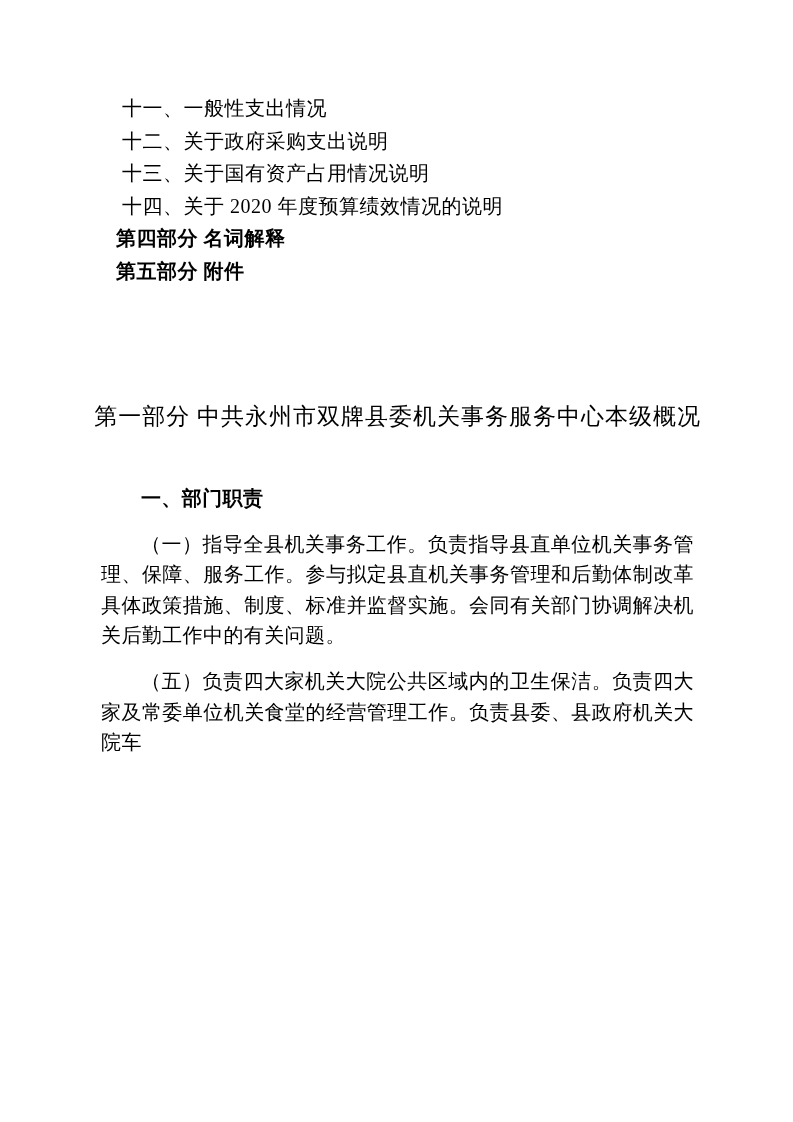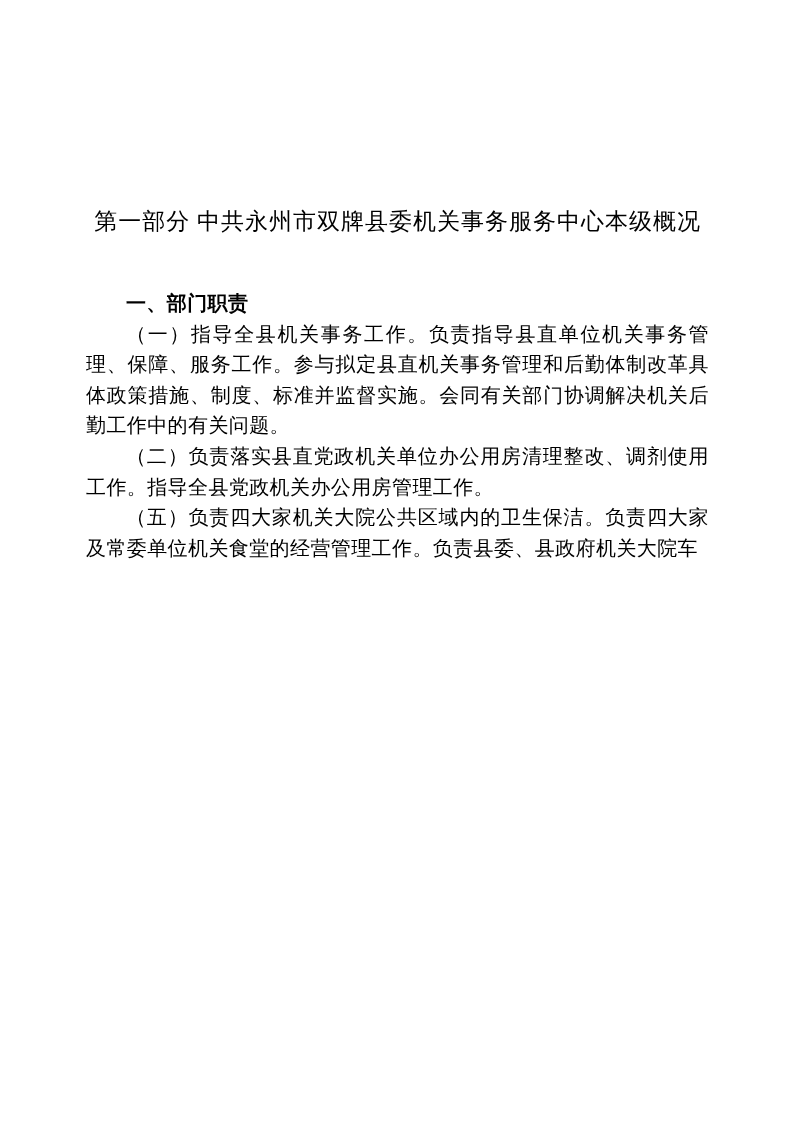--- a/index.html
+++ b/index.html
@@ -47,35 +47,42 @@
   }
   
   .body-text {
     margin-top: 50px;
     font-size: 20px;
     line-height: 30.6px;
     text-align: justify;
     letter-spacing: 0.4px;
   }
   .body-text p {
-    margin: 0;
+    margin: 15px;
     text-indent: 2em;
   }
   .body-heading {
     font-weight: bold;
   }
 </style>
 </head>
 <body>
 
 <div class="page">
 
+  <div class="toc">
+    <div class="toc-item">十一、一般性支出情况</div>
+    <div class="toc-item">十二、关于政府采购支出说明</div>
+    <div class="toc-item">十三、关于国有资产占用情况说明</div>
+    <div class="toc-item">十四、关于 2020 年度预算绩效情况的说明</div>
+    <div class="toc-item bold">第四部分  名词解释</div>
+    <div class="toc-item bold">第五部分  附件</div>
+  </div>
 
   <h1 class="doc-title">第一部分  中共永州市双牌县委机关事务服务中心本级概况</h1>
 
   <div class="body-text">
     <p class="body-heading">一、部门职责</p>
     <p>（一）指导全县机关事务工作。负责指导县直单位机关事务管理、保障、服务工作。参与拟定县直机关事务管理和后勤体制改革具体政策措施、制度、标准并监督实施。会同有关部门协调解决机关后勤工作中的有关问题。</p>
-    <p>（二）负责落实县直党政机关单位办公用房清理整改、调剂使用工作。指导全县党政机关办公用房管理工作。</p>
     <p>（五）负责四大家机关大院公共区域内的卫生保洁。负责四大家及常委单位机关食堂的经营管理工作。负责县委、县政府机关大院车</p>
   </div>
 
 </div>
 
 </body></html>

